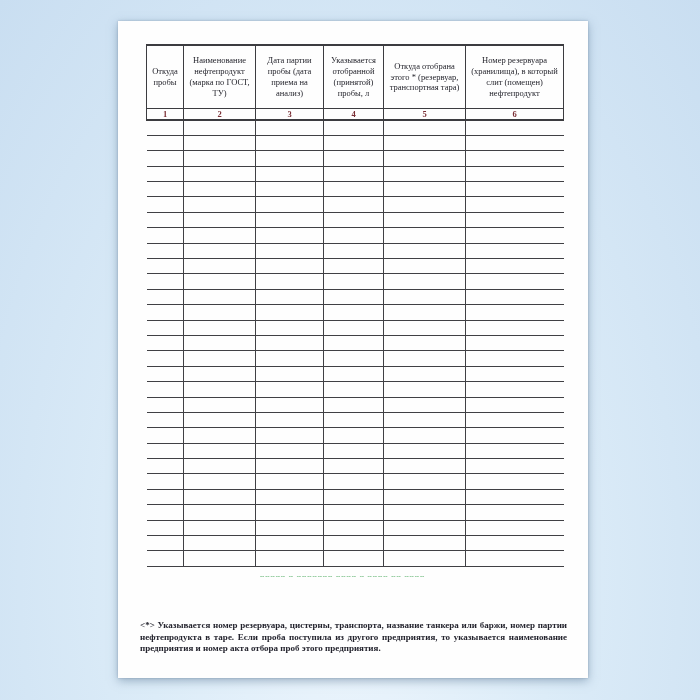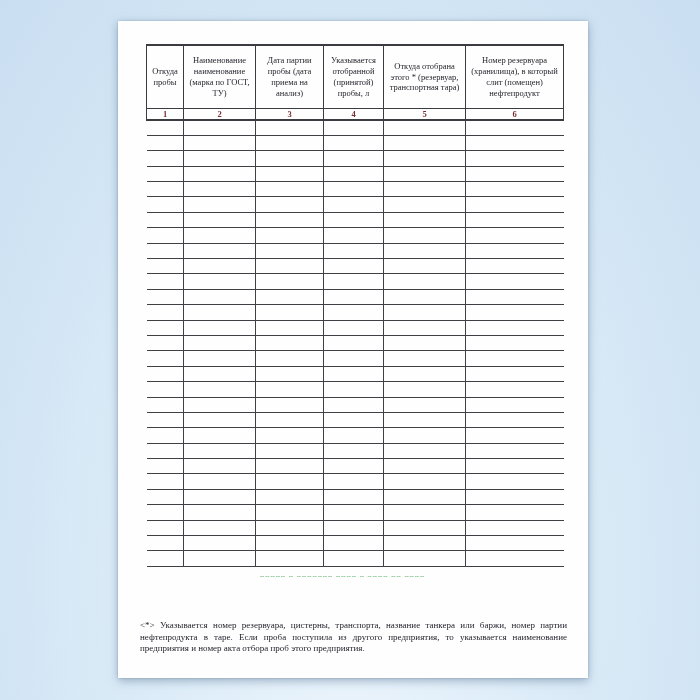--- a/index.html
+++ b/index.html
@@ -71,41 +71,42 @@
   }
   .footnote{
     position:absolute;
     left:22px;top:599px;
     width:427px;
     margin:0;
     font-size:9px;
     line-height:1.3;
     text-align:justify;
     color:#24242e;
+    font-weight:bold;
   }
 </style>
 </head>
 <body>
 
 <div class="scene">
   <div class="sheet">
 
     <table class="form">
       <colgroup>
         <col class="c1">
           <col class="c2">
           <col class="c3">
         <col class="c4">
           <col class="c5">
           <col class="c6">
       </colgroup>
       <thead>
         <tr>
           <th>Откуда пробы</th>
-          <th>Наименование наименование (марка по ГОСТ, ТУ)</th>
+          <th>Наименование нефтепродукт (марка по ГОСТ, ТУ)</th>
           <th>Дата партии пробы (дата приема на анализ)</th>
           <th>Указывается отобранной (принятой) пробы, л</th>
           <th>Откуда отобрана этого * (резервуар, транспортная тара)</th>
           <th>Номер резервуара (хранилища), в который слит (помещен) нефтепродукт</th>
         </tr>
         <tr>
           <td class="num">1</td>
           <td class="num">2</td>
           <td class="num">3</td>
           <td class="num">4</td>

